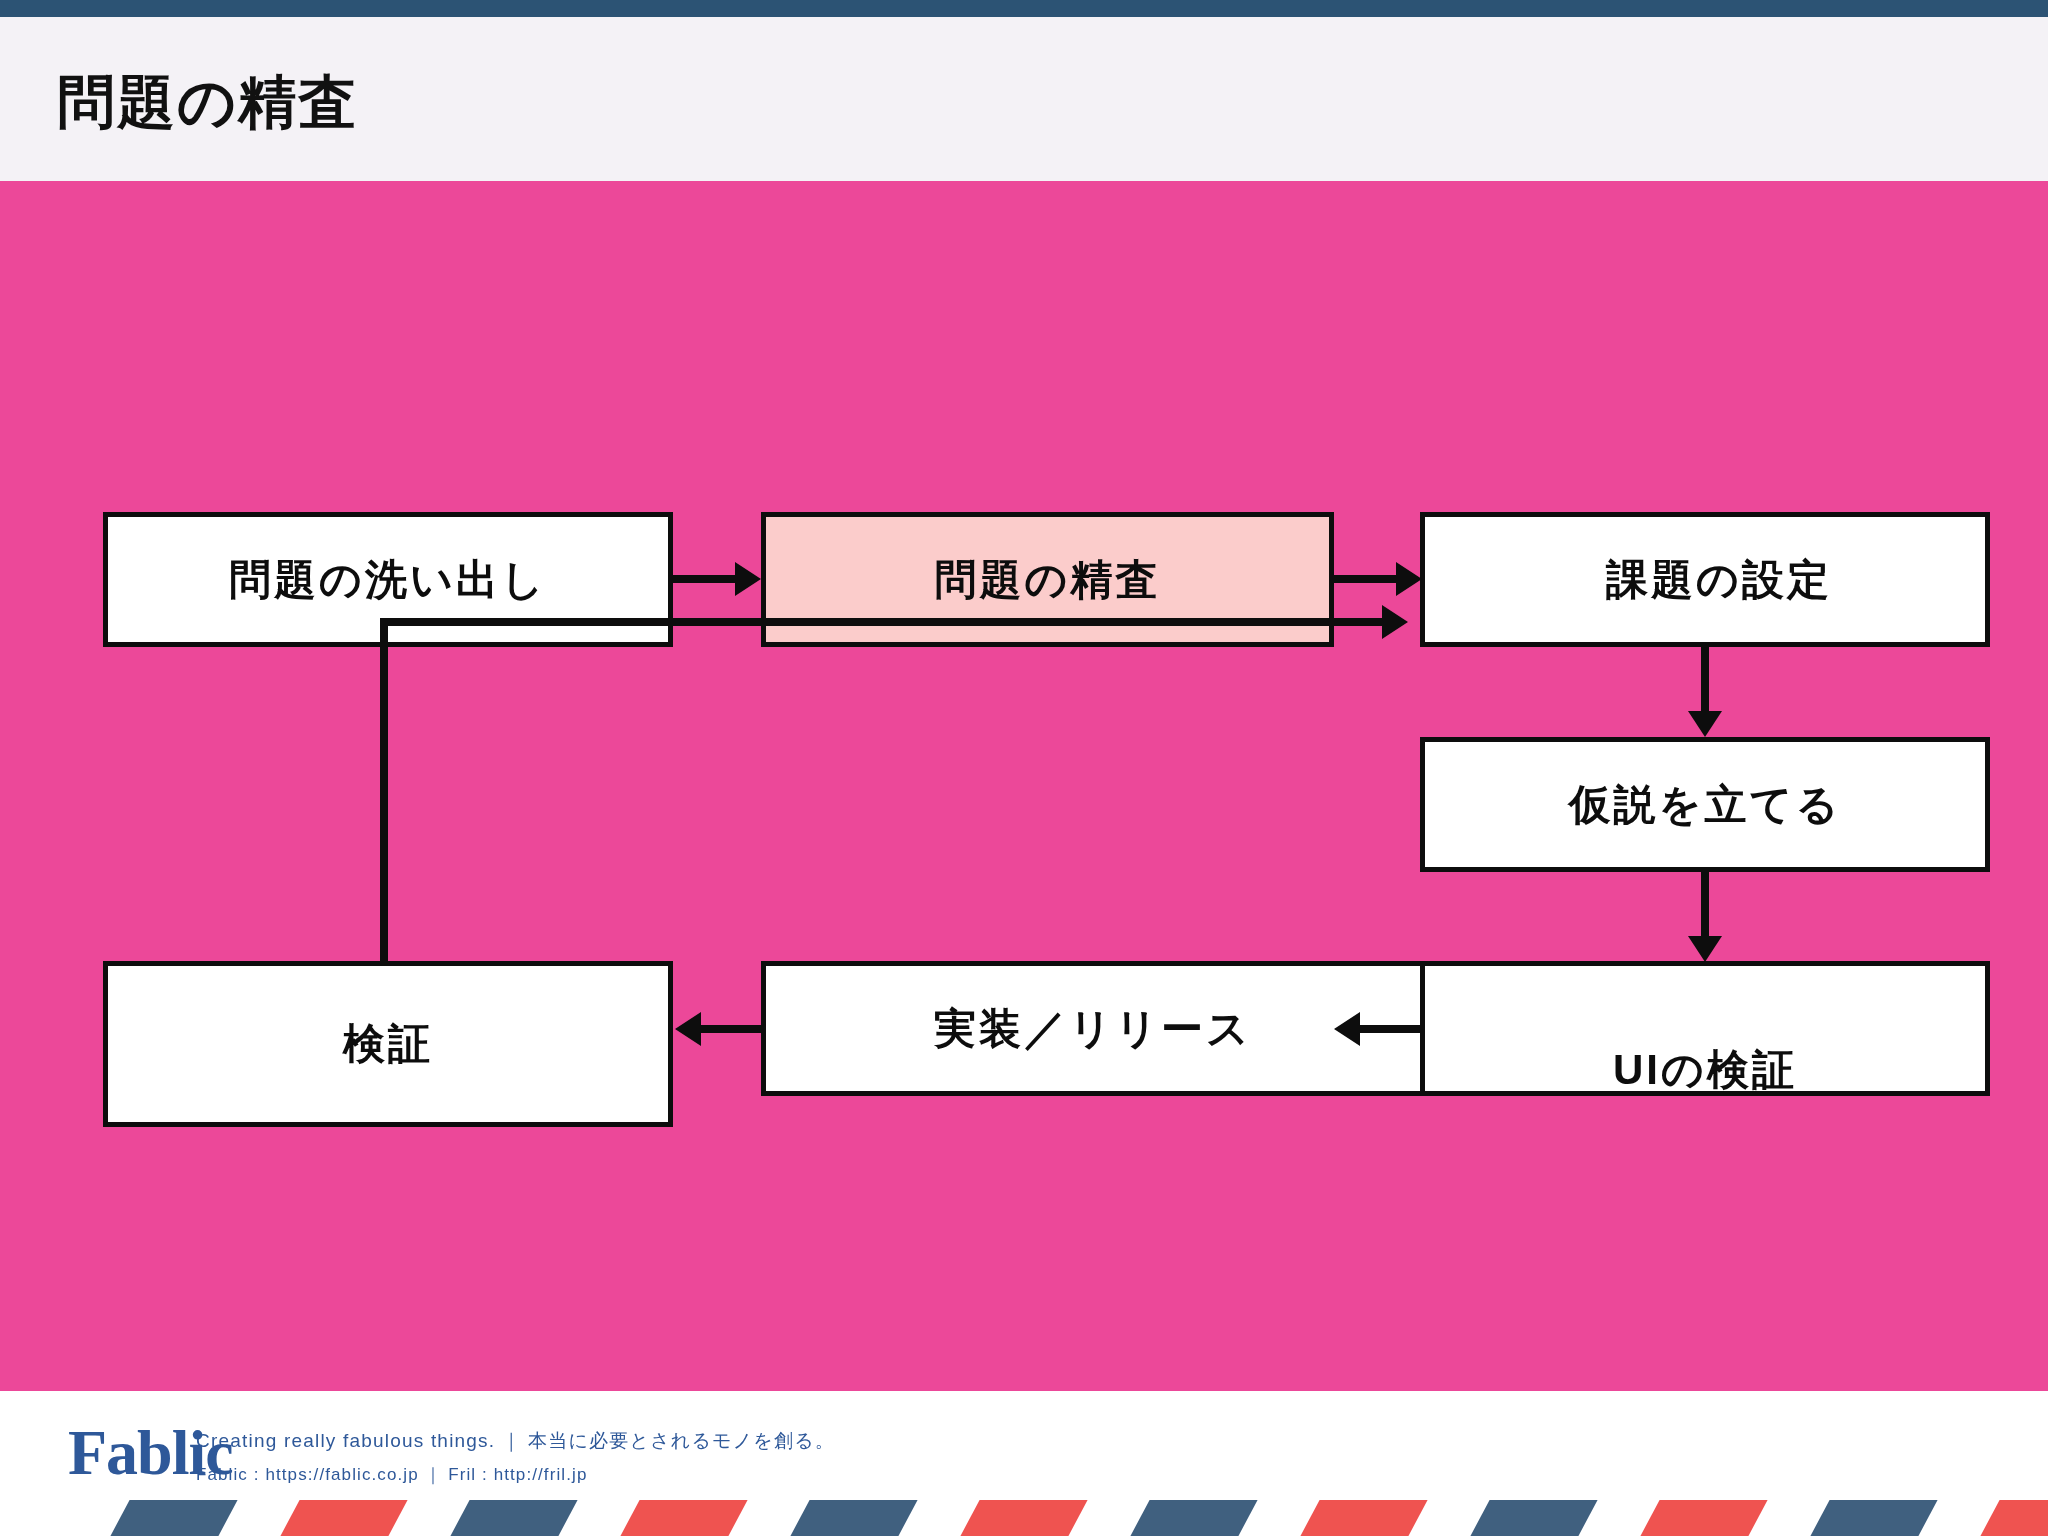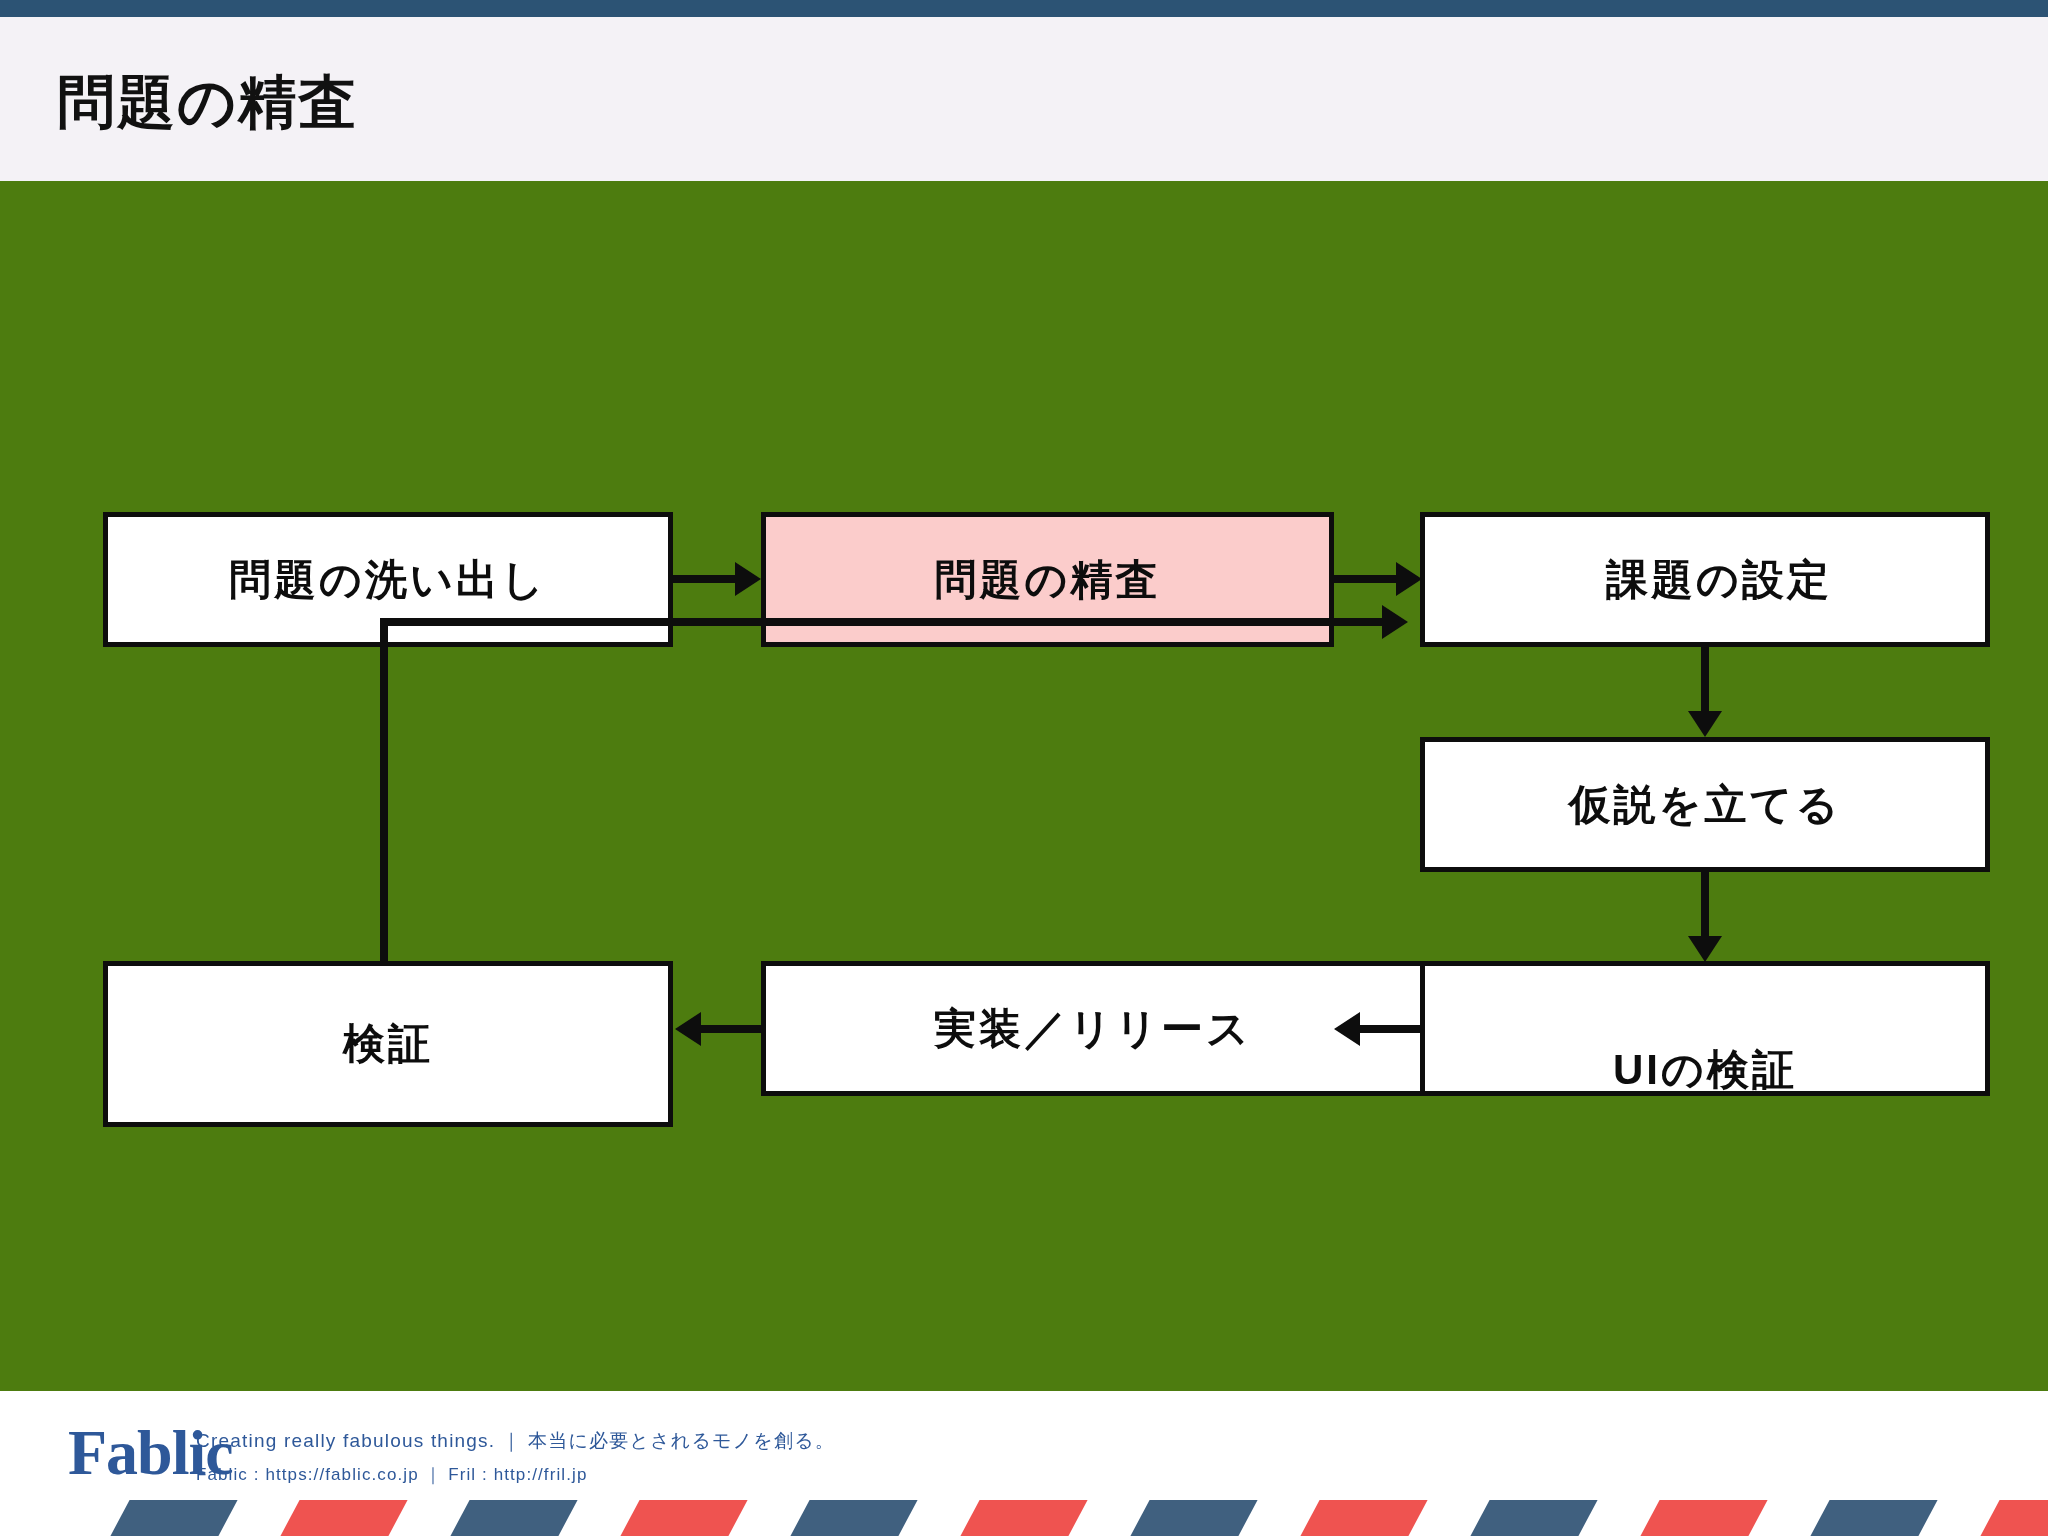--- a/index.html
+++ b/index.html
@@ -43,21 +43,21 @@
     line-height: 1;
     white-space: nowrap;
   }
 
   
   .canvas {
     position: absolute;
     left: 0; top: 181px;
     width: 2048px;
     height: 1210px;
-    background: #4d7c0f;
+    background: #ec4899;
   }
 
   .node {
     position: absolute;
     border: 5px solid #0d0d0d;
     background: #ffffff;
     box-sizing: border-box;
     display: flex;
     align-items: center;
     justify-content: center;

